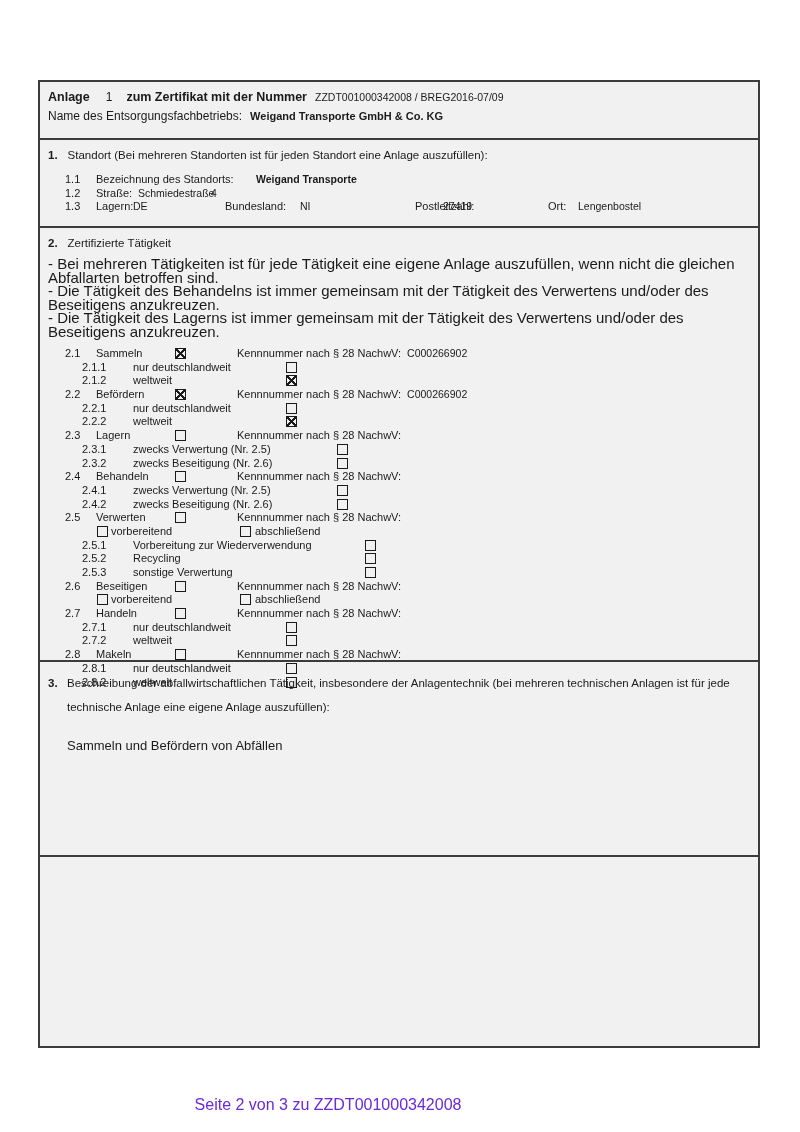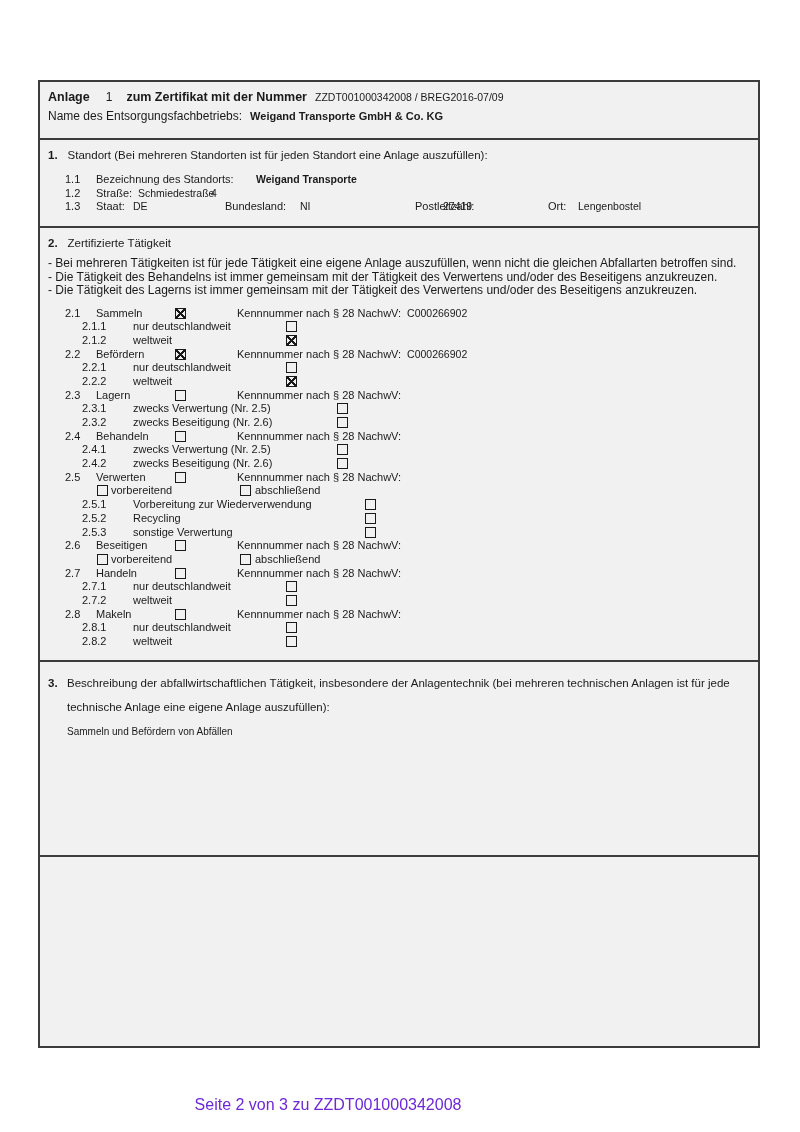--- a/index.html
+++ b/index.html
@@ -37,21 +37,21 @@
   .p-num{left:25px;}
   .p-lbl{left:56px;}
   .p-r1val{left:216px;font-weight:bold;}
   .p-street{left:98px;}
   .p-hnum{left:171px;}
   .p-staat-l{left:56px;} .p-staat{left:93px;}
   .p-bl-l{left:185px;}  .p-bl{left:260px;}
   .p-plz-l{left:338px;padding-left:37px;} .p-plz{left:403px;}
   .p-ort-l{left:508px;} .p-ort{left:538px;}
 
-  .notes{padding-left:8px;margin-top:5px;font-size:12px;line-height:13.5px;}
+  .notes{padding-left:8px;margin-top:5px;font-size:15px;line-height:13.5px;}
   .rows-wrap{margin-top:9px;text-decoration:underline;}
   .arow{position:relative;height:13.7px;font-size:11px;line-height:12px;}
   .x-mnum{left:25px;} .x-mlbl{left:56px;}
   .x-snum{left:42px;} .x-slbl{left:93px;}
   .x-kenn{left:197px;}
   .kv{margin-left:6px;font-size:10.5px;}
   .x-p1lbl{left:71px;} .x-p2lbl{left:215px;}
 
   .cb{
     position:absolute;top:1px;width:9px;height:9px;
@@ -61,21 +61,21 @@
     background-image:
       linear-gradient(to top right, transparent 44%, #1a1a1a 44%, #1a1a1a 56%, transparent 56%),
       linear-gradient(to bottom right, transparent 44%, #1a1a1a 44%, #1a1a1a 56%, transparent 56%);
   }
   .x-mcb{left:135px;} .x-c1{left:246px;} .x-c2{left:297px;} .x-c3{left:325px;}
   .x-p1cb{left:57px;} .x-p2cb{left:200px;}
 
   .s3-head{display:flex;padding-left:8px;}
   .s3-num{width:19px;flex:none;font-weight:bold;font-size:11.5px;line-height:24px;}
   .s3-title{width:692px;font-size:11.5px;line-height:24px;}
-  .s3-value{margin-left:27px;margin-top:7px;font-size:10px;}
+  .s3-value{margin-left:27px;margin-top:19px;font-size:13px;}
 
   .footer{position:absolute;top:1096px;left:0;width:656px;text-align:center;font-size:16px;color:#6d28d9;}
 </style>
 </head>
 <body>
 
 <div class="page">
   <div class="box">
 
     <div class="sec sec-header">
@@ -98,21 +98,21 @@
           <span class="pos p-r1val val">Weigand Transporte</span>
         </div>
         <div class="s1row">
           <span class="pos p-num">1.2</span>
           <span class="pos p-lbl">Straße:</span>
           <span class="pos p-street val">Schmiedestraße</span>
           <span class="pos p-hnum val">4</span>
         </div>
         <div class="s1row">
           <span class="pos p-num">1.3</span>
-          <span class="pos p-staat-l">Staat:</span>
+          <span class="pos p-staat-l">Lagern:</span>
           <span class="pos p-staat val">DE</span>
           <span class="pos p-bl-l">Bundesland:</span>
           <span class="pos p-bl val">NI</span>
           <span class="pos p-plz-l">Postleitzahl:</span>
           <span class="pos p-plz val">27419</span>
           <span class="pos p-ort-l">Ort:</span>
           <span class="pos p-ort val">Lengenbostel</span>
         </div>
       </div>
     </div>

